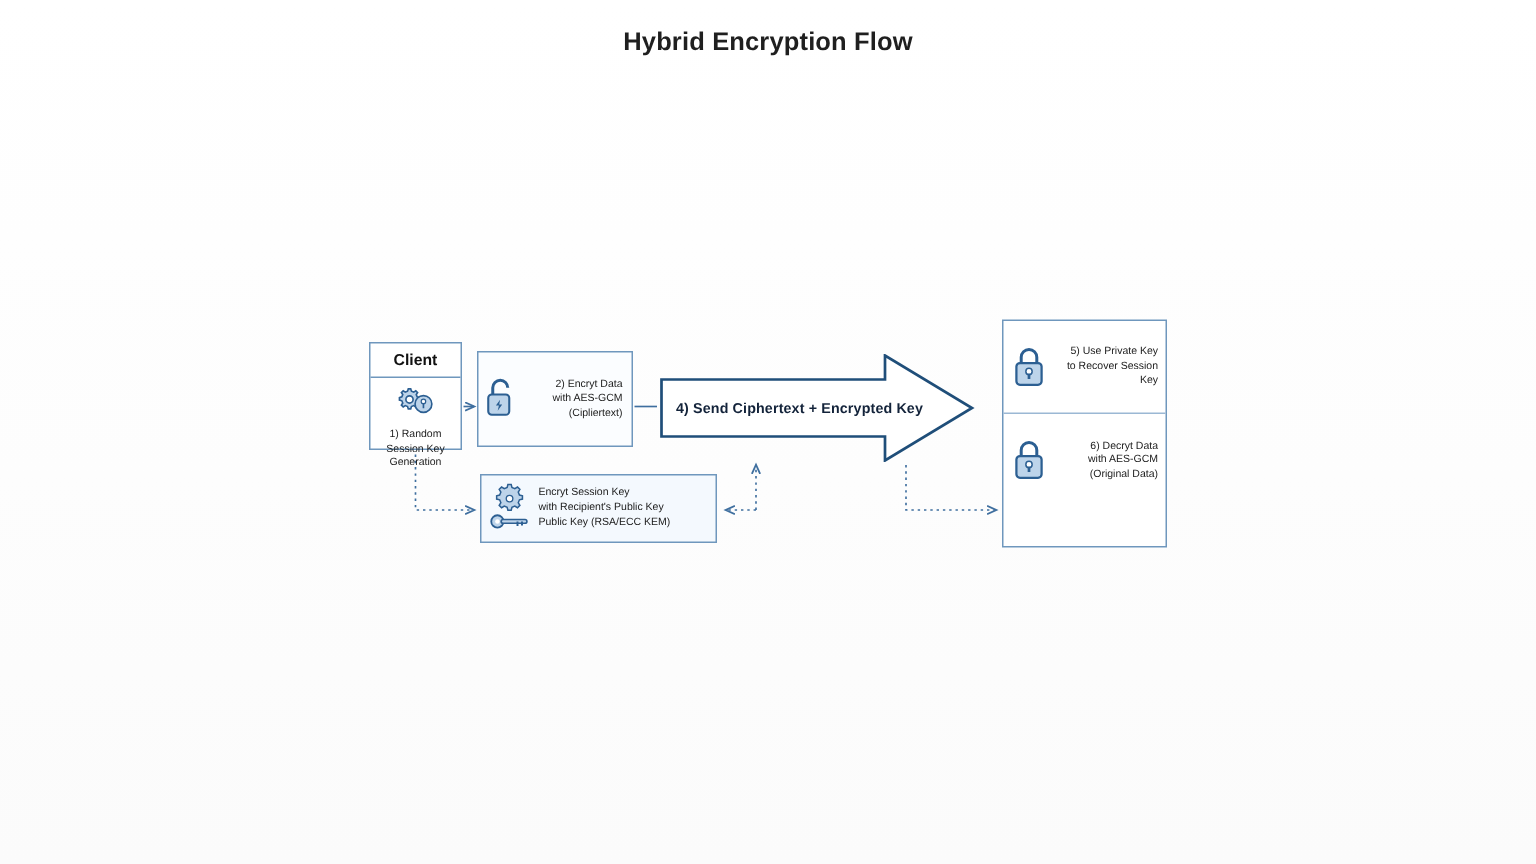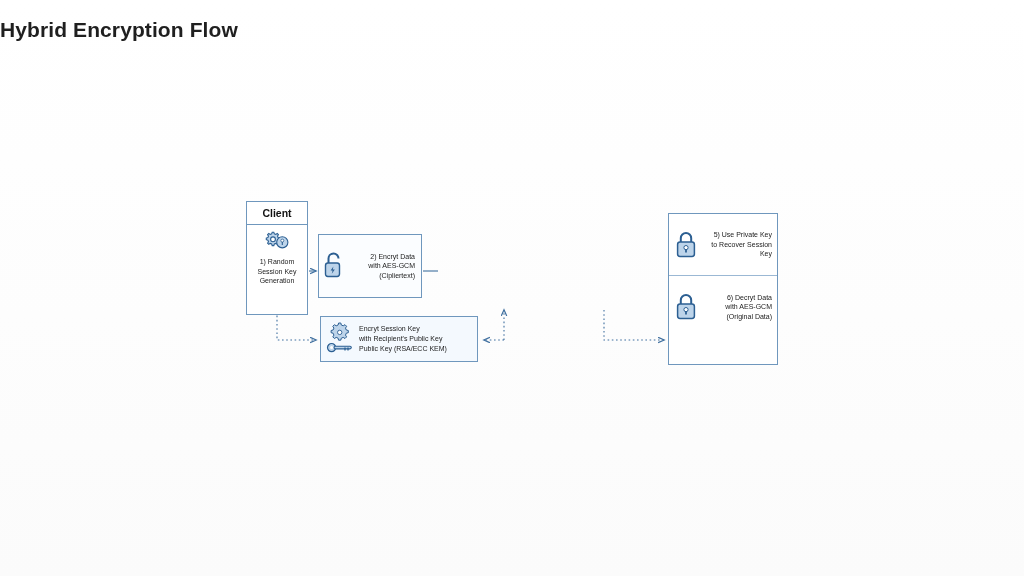--- a/index.html
+++ b/index.html
@@ -15,22 +15,22 @@
     font-family: "Liberation Sans", sans-serif;
     color: #1a1a1a;
     background: linear-gradient(180deg,#ffffff 0%,#fdfdfd 55%,#fbfbfb 100%);
   }
 
   #title {
     position: absolute;
     top: 18px;
     left: 0;
     width: 1024px;
-    text-align: left;
-    font-size: 21px;
+    text-align: center;
+    font-size: 17px;
     font-weight: 600;
     color: #1f1f1f;
     letter-spacing: .1px;
   }
 
   .canvas {
     position: absolute;
     inset: 0;
   }
 
@@ -44,22 +44,22 @@
   
   .box {
     position: absolute;
     box-sizing: border-box;
     border: 1.3px solid #6f97bd;
     background: #ffffff;
   }
 
   
   #client {
-    left: 246px; top: 201px;
-    width: 62px; height: 114px;
+    left: 246px; top: 228px;
+    width: 62px; height: 72px;
     box-shadow: 0 0 0 0 transparent;
   }
   #client .hdr {
     height: 22px;
     border-bottom: 1.3px solid #6f97bd;
     display: flex; align-items: center; justify-content: center;
     font-size: 10.5px; font-weight: 700; color: #121212;
   }
   #client .body {
     height: calc(100% - 22px);
@@ -248,20 +248,26 @@
         </g>
       </svg>
     </div>
     <div class="cap">
       <div>Encryt Session Key</div>
       <div>with Recipient's Public Key</div>
       <div>Public Key (RSA/ECC KEM)</div>
     </div>
   </div>
 
+  <div id="bigarrow">
+    <svg width="210" height="72" viewBox="0 0 210 72" xmlns="http://www.w3.org/2000/svg">
+      <path d="M1,17 L150,17 L150,1 L208,36 L150,71 L150,55 L1,55 Z" fill="#ffffff" stroke="#1f4e79" stroke-width="1.8" stroke-linejoin="miter"></path>
+    </svg>
+    <div class="lbl">4) Send Ciphertext + Encrypted Key</div>
+  </div>
 
   <div class="box" id="receiver">
 
     <div class="row top">
       <div class="ic">
         <svg width="22" height="30" viewBox="0 0 22 30" xmlns="http://www.w3.org/2000/svg">
           <path d="M5.8,12 L5.8,8.2 a5.2,5.2 0 0 1 10.4,0 L16.2,12" fill="none" stroke="#2c5f92" stroke-width="2"></path>
           <rect x="2.6" y="12" width="16.8" height="14.5" rx="2.4" fill="#bdd4ea" stroke="#2c5f92" stroke-width="1.5"></rect>
           <circle cx="11" cy="17.6" r="2.1" fill="#ffffff" stroke="#2c5f92" stroke-width="1"></circle>
           <path d="M11,19.2 L11,22.6" stroke="#2c5f92" stroke-width="1.8" fill="none"></path>

